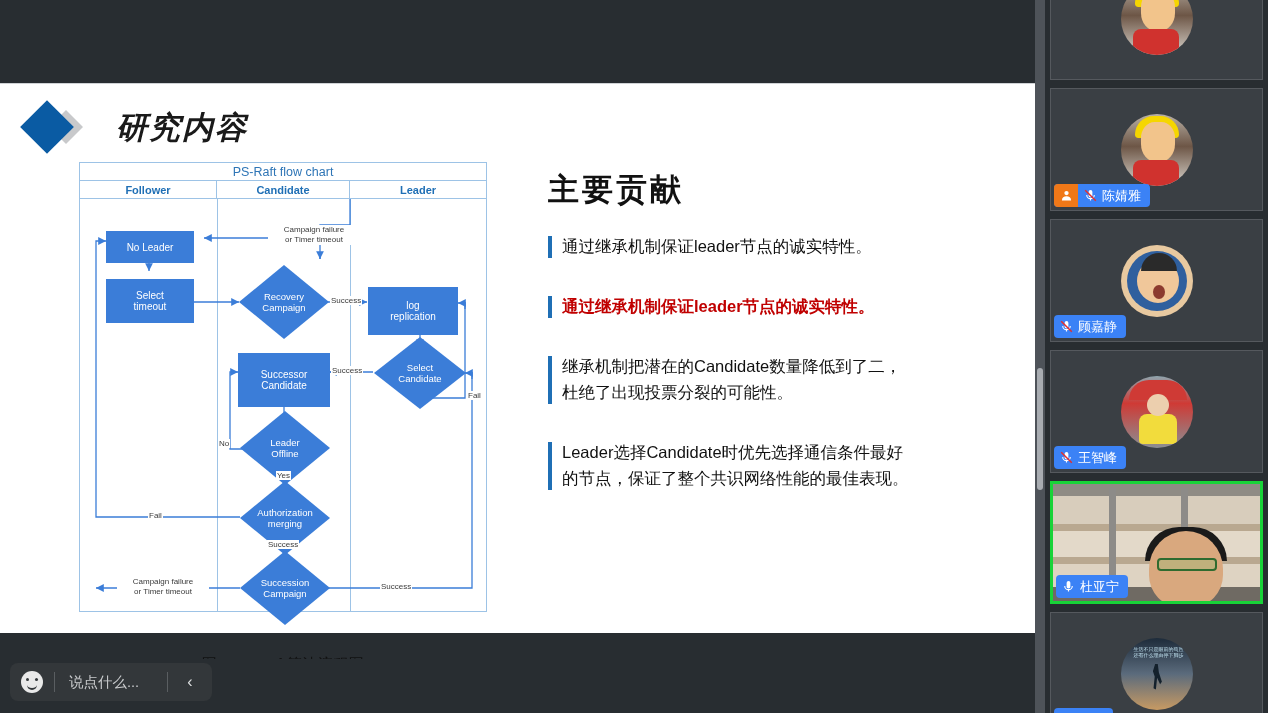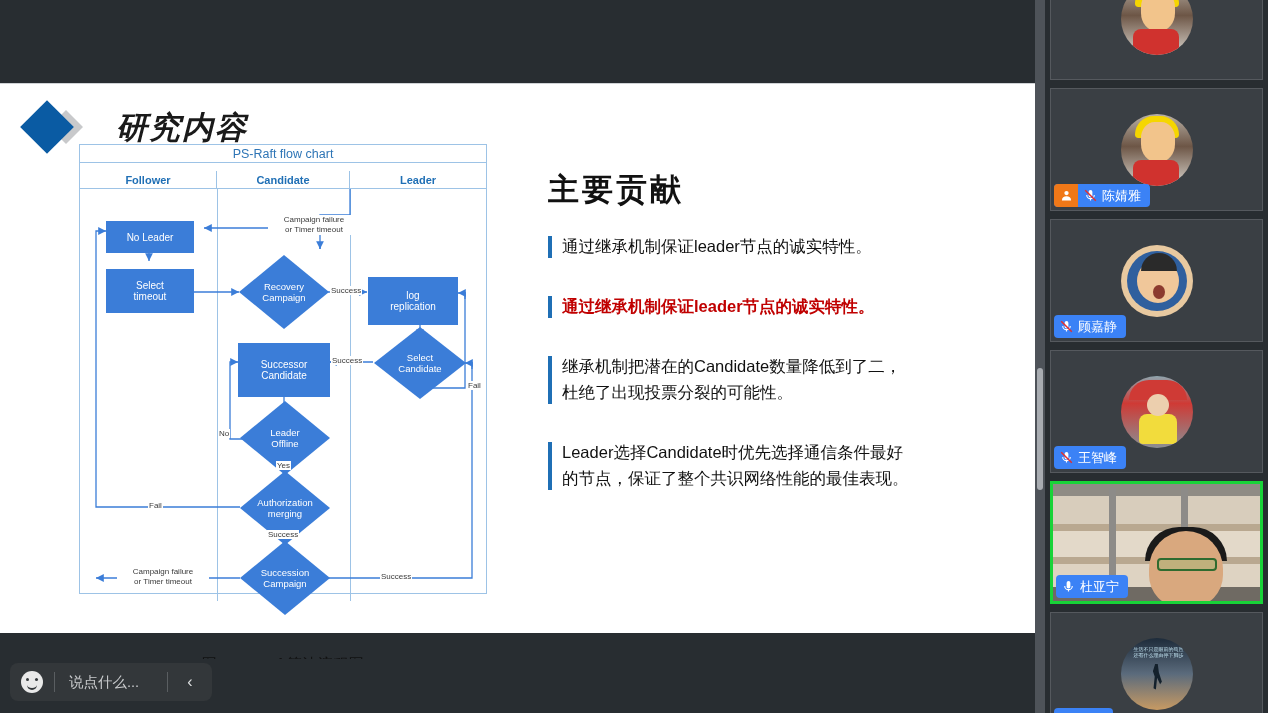--- a/index.html
+++ b/index.html
@@ -45,34 +45,33 @@
     width: 24px; height: 24px; background: #c8c9cb;
     transform: rotate(45deg);
   }
   .heading-text {
     font-size: 31px; font-weight: 700; color: #1a1a1a;
     letter-spacing: 2px; line-height: 1;
   }
 
   
   .flow {
-    position: absolute; left: 79px; top: 60px;
+    position: absolute; left: 79px; top: 78px;
     width: 408px; height: 450px;
     border: 1px solid #9dc3e6;
     background: #fff;
   }
   .flow-title {
     height: 18px; line-height: 18px; text-align: center;
     font-size: 12.5px; color: #2e75b6;
     border-bottom: 1px solid #9dc3e6;
   }
   .flow-cols {
     display: flex; height: 18px;
     border-bottom: 1px solid #9dc3e6;
-    margin-top: 8px;
   }
   .flow-col-head {
     line-height: 18px; text-align: center;
     font-size: 11px; font-weight: 700; color: #1f6fb5;
     border-right: 1px solid #9dc3e6;
   }
   .flow-col-head:last-child { border-right: none; }
   .fc1 { width: 137px; } .fc2 { width: 133px; } .fc3 { width: 136px; }
   .flow-body { position: relative; height: 412px; }
   .flow-vline {

